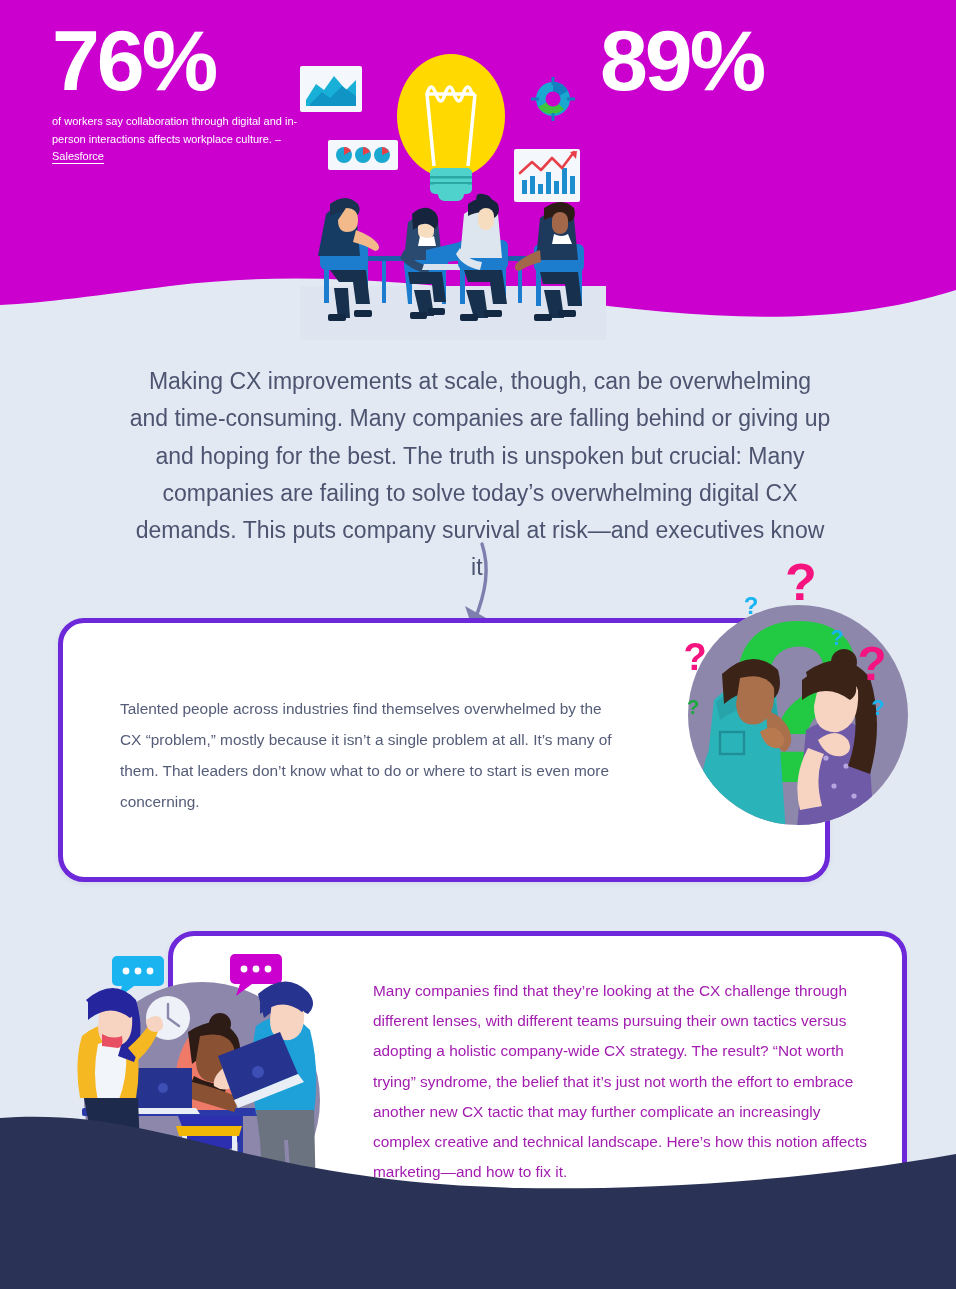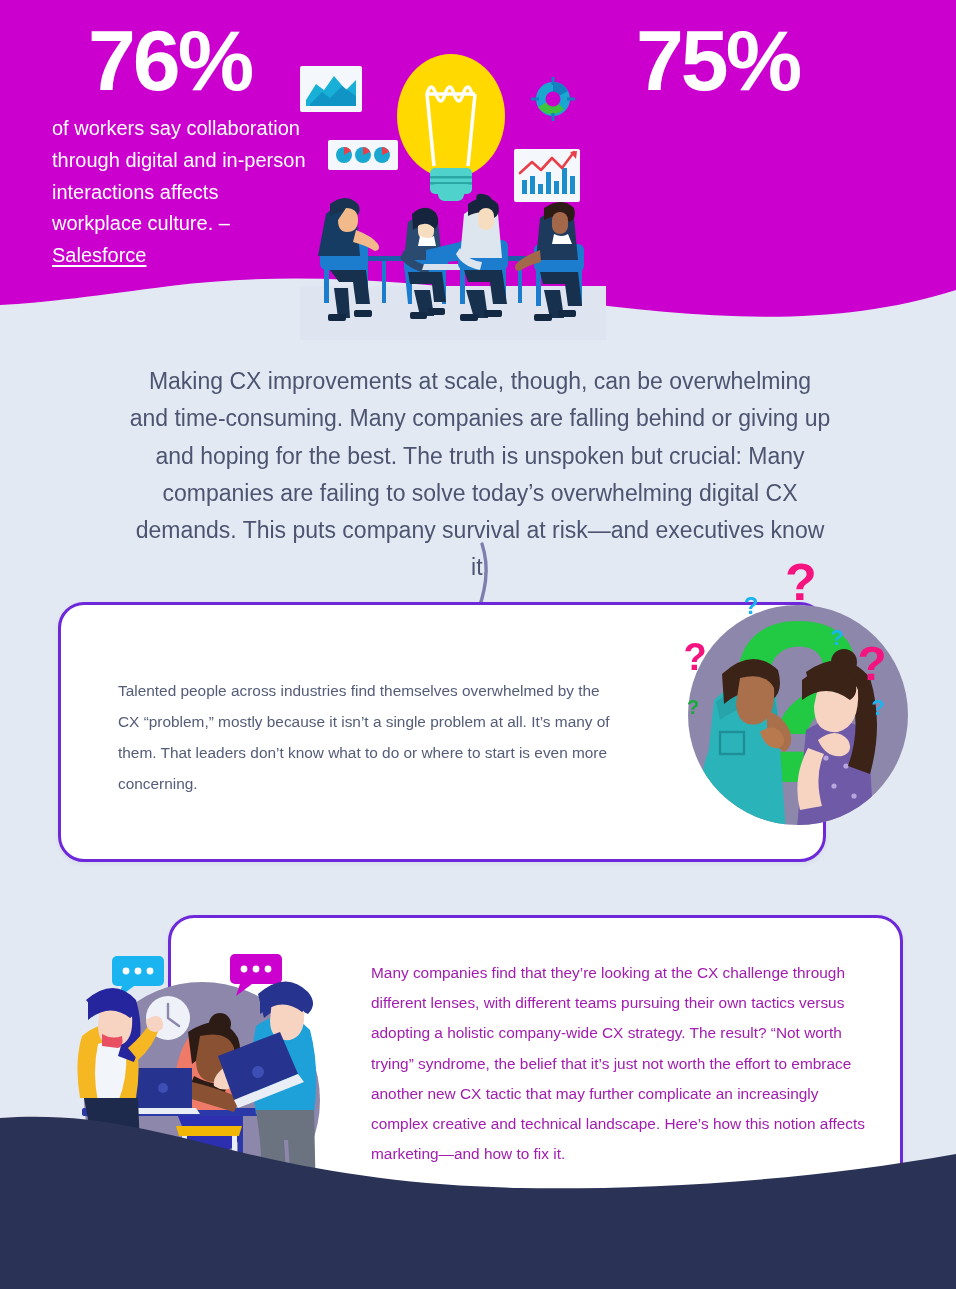--- a/index.html
+++ b/index.html
@@ -13,24 +13,23 @@
   .stage{position:absolute;inset:0;width:956px;height:1289px;overflow:hidden;}
 
   
   .banner-wrap{position:absolute;left:0;top:0;width:956px;height:360px;}
   .banner-svg{position:absolute;left:0;top:0;}
 
   .stat{position:absolute;color:#fff;}
   .stat-num{
     font-size:86px;font-weight:700;line-height:0.9;
     letter-spacing:-3px;
-    margin-left:36px;
   }
   .stat-body{
-    font-size:20px;line-height:1.58;margin-top:14px;font-weight:400;
+    font-size:11px;line-height:1.58;margin-top:14px;font-weight:400;
   }
   .src{ text-decoration:underline; text-underline-offset:3px;}
 
   .stat-left{left:52px;top:22px;width:255px;}
   .stat-right{left:600px;top:22px;width:350px;}
   .stat-right .stat-num{text-align:left;}
 
   
   .hero-ill{position:absolute;left:300px;top:18px;width:306px;height:322px;}
 
@@ -40,23 +39,24 @@
     text-align:center;color:#4c5470;
     font-size:23px;line-height:1.62;
   }
 
   
   .arrow{position:absolute;left:430px;top:540px;width:110px;height:105px;}
 
   
   .card{
     position:absolute;background:#ffffff;
-    border:3px solid #6d28d9;
+    border:5px solid #6d28d9;
     border-radius:26px;
     box-shadow:0 2px 5px rgba(40,50,90,.07);
+    margin-top:16px;
   }
   .card1{left:58px;top:602px;width:762px;height:254px;}
   .card2{left:168px;top:915px;width:729px;height:341px;}
 
   .card1-text{
     position:absolute;left:57px;top:70px;width:500px;
     color:#545c78;font-size:15.4px;line-height:2.02;
   }
   .card2-text{
     position:absolute;left:200px;top:40px;width:500px;
@@ -194,21 +194,21 @@
         <rect x="258" y="292" width="18" height="7" rx="2" fill="#122843"></rect>
       </g>
     </svg>
 
     <div class="stat stat-left">
       <div class="stat-num">76%</div>
       <div class="stat-body"><span>of workers say collaboration through digital and in-person interactions affects workplace culture. – </span><span class="src">Salesforce</span></div>
     </div>
 
     <div class="stat stat-right">
-      <div class="stat-num">75%</div>
+      <div class="stat-num">89%</div>
     </div>
   </div>
 
   <div class="intro">Making CX improvements at scale, though, can be overwhelming and time-consuming. Many companies are falling behind or giving up and hoping for the best. The truth is unspoken but crucial: Many companies are failing to solve today’s overwhelming digital CX demands. This puts company survival at risk—and executives know it.</div>
 
   <svg class="arrow" viewBox="0 0 110 105">
     <path d="M52,4 C60,28 56,52 44,82" fill="none" stroke="#7d7fae" stroke-width="3.4" stroke-linecap="round"></path>
     <path d="M44,92 L35,66 L56,78 Z" fill="#7d7fae"></path>
   </svg>
 

